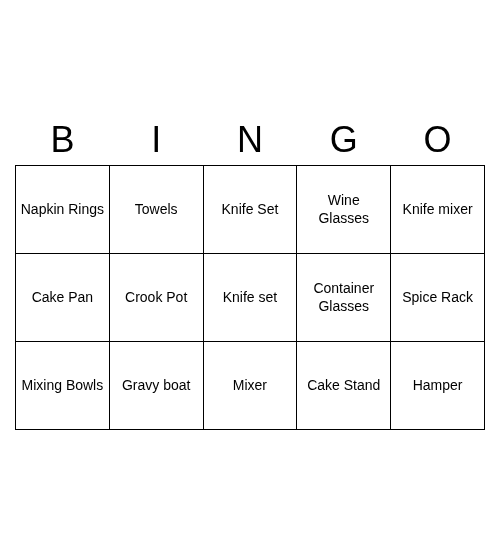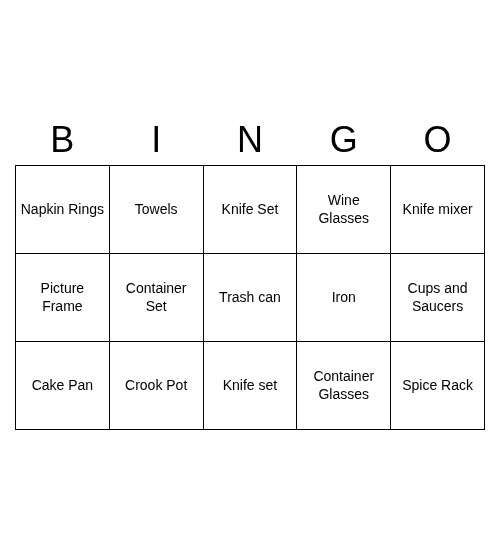--- a/index.html
+++ b/index.html
@@ -76,27 +76,27 @@
   </thead>
   <tbody id="grid-body">
   <tr class="grid-row">
         <td class="cell-medium">Napkin Rings</td>
         <td class="cell-large">Towels</td>
         <td class="cell-large">Knife Set</td>
         <td class="cell-small">Wine Glasses</td>
         <td class="cell-large">Knife mixer</td>
       </tr>
       <tr class="grid-row">
-        <td class="cell-medium">Picture Frame</td>
-        <td class="cell-small">Container Set</td>
-        <td class="cell-large">Trash can</td>
-        <td class="cell-large">Iron</td>
-        <td class="cell-small">Cups and Saucers</td>
-      </tr>
-      <tr class="grid-row">
         <td class="cell-large">Cake Pan</td>
         <td class="cell-large">Crook Pot</td>
         <td class="cell-large">Knife set</td>
         <td class="cell-small">Container Glasses</td>
         <td class="cell-large">Spice Rack</td>
       </tr>
+      <tr class="grid-row">
+        <td class="cell-medium">Mixing Bowls</td>
+        <td class="cell-medium">Gravy boat</td>
+        <td class="cell-large">Mixer</td>
+        <td class="cell-large">Cake Stand</td>
+        <td class="cell-large">Hamper</td>
+      </tr>
     </tbody>
 </table>
 
 </body></html>

